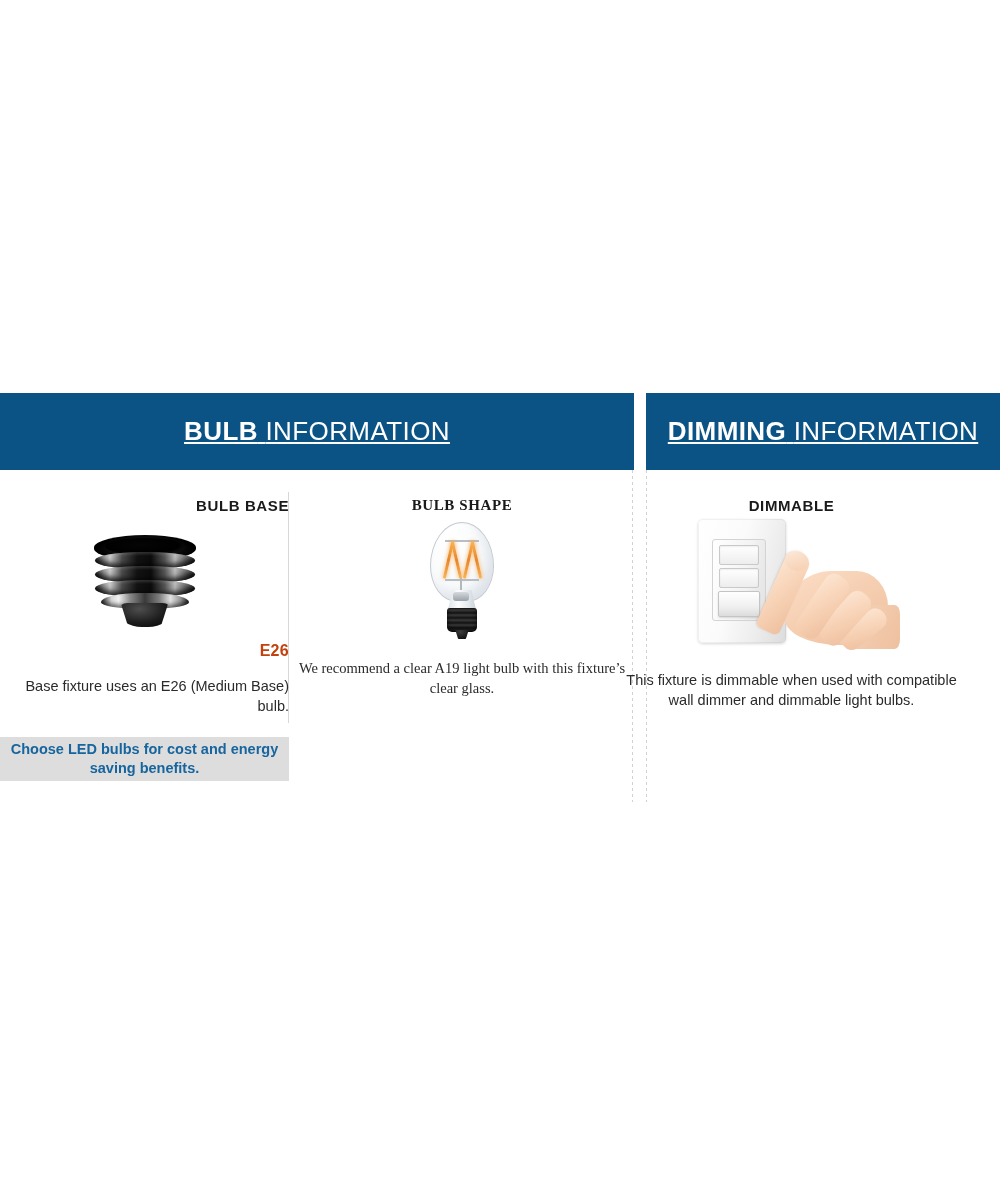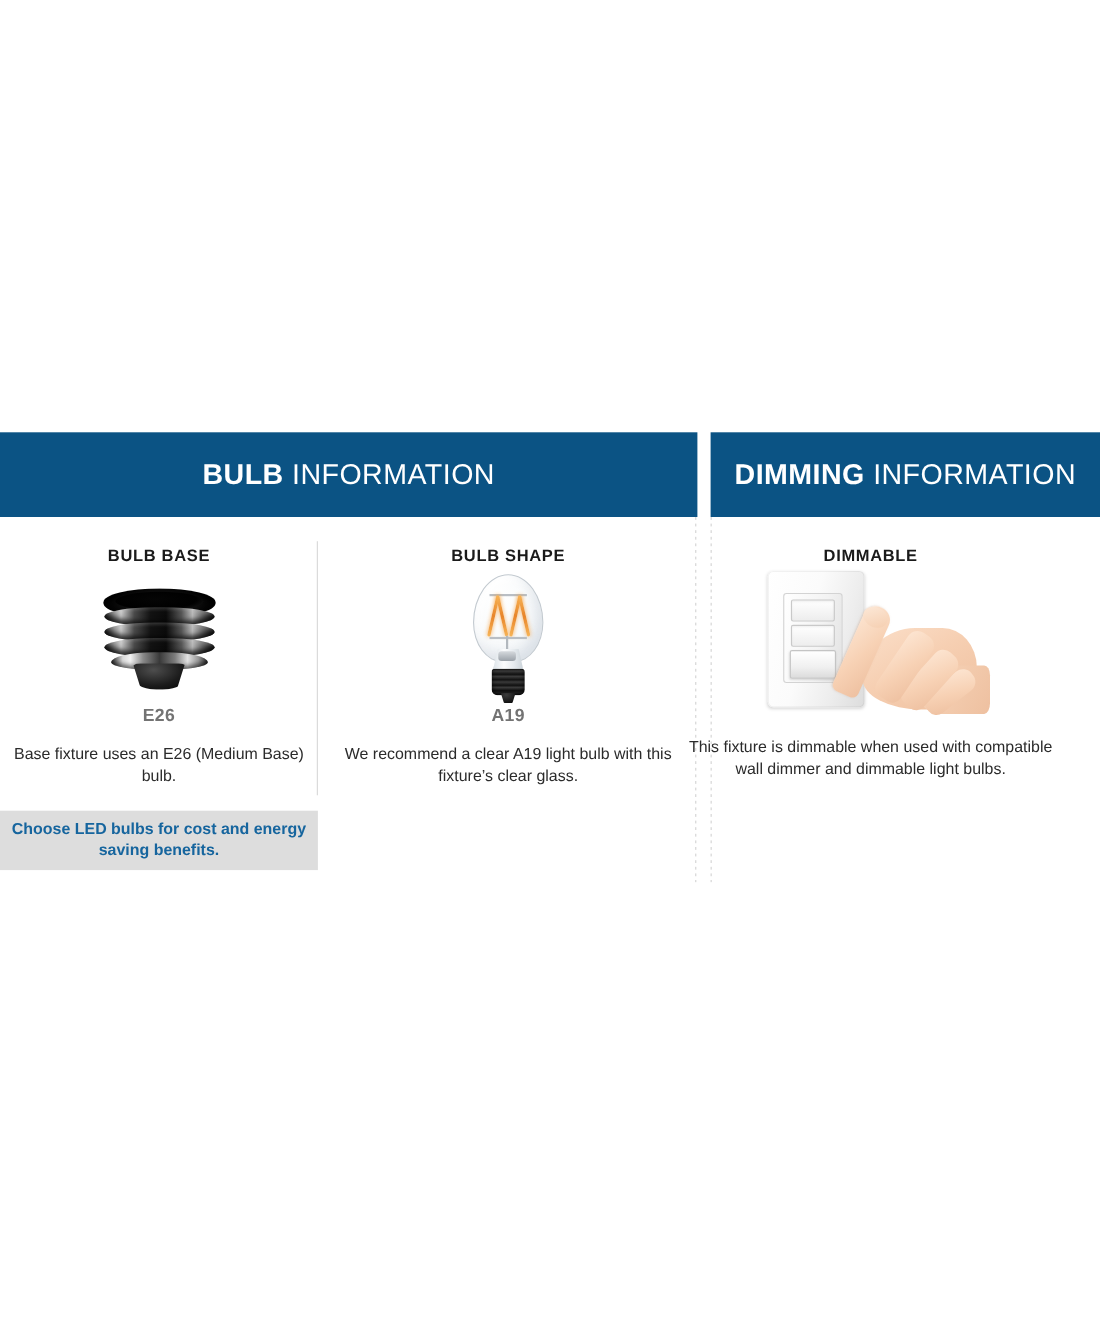--- a/index.html
+++ b/index.html
@@ -31,20 +31,21 @@
   }
   #hdr-bulb    { left: 0px;   width: 634px; }
   #hdr-dimming { left: 646px; width: 354px; }
 
   .hdr-text {
     color: #ffffff;
     font-size: 26px;
     letter-spacing: 0.4px;
     font-weight: 300;
     white-space: nowrap;
+    text-decoration: underline;
   }
   .hdr-text .b { font-weight: 700; }
 
   
   .dash-sep {
     position: absolute;
     top: 470px;
     width: 1px;
     height: 332px;
     background-image: linear-gradient(to bottom,
@@ -53,22 +54,22 @@
   }
   #dash-left  { left: 632px; }
   #dash-right { left: 646px; }
 
   
   .col {
     position: absolute;
     top: 470px;
     text-align: center;
   }
-  #col-base  { left: 0px;   width: 289px; }
-  #col-shape { left: 290px; width: 344px; }
+  #col-base  { left: 0px;   width: 289px; text-align: right; }
+  #col-shape { left: 290px; width: 344px; font-family: Liberation Serif, serif; }
   #col-dim   { left: 615px; width: 353px; }
 
   .col-title {
     font-size: 15px;
     font-weight: 700;
     color: #1a1a1a;
     letter-spacing: 0.6px;
     margin-top: 27px;
   }
 
@@ -86,40 +87,40 @@
     height: 122px;
     display: flex;
     align-items: center;
     justify-content: center;
     margin-top: 6px;
   }
 
   .code-label {
     font-size: 16px;
     font-weight: 700;
-    color: #737373;
+    color: #c2410c;
     letter-spacing: 0.3px;
   }
 
   .desc {
     font-size: 14.5px;
     line-height: 20px;
     color: #2b2b2b;
   }
   #desc-base  { margin-top: 16px; }
   #desc-shape { margin-top: 16px; }
   #desc-dim   { margin-top: 28px; }
 
   
   #led-callout {
     position: absolute;
     left: 0px;
     top: 737px;
     width: 289px;
-    height: 54px;
+    height: 44px;
     background: #dddddd;
     display: flex;
     align-items: center;
     justify-content: center;
   }
   #led-callout-text {
     font-size: 14.5px;
     line-height: 19px;
     font-weight: 700;
     color: #16659e;
@@ -346,21 +347,20 @@
         <div class="fil" id="fil-d"></div>
         <div class="fil-bar" id="filbar-bot"></div>
         <div class="a19-stem"></div>
         <div class="a19-neck"></div>
         <div class="a19-post"></div>
         <div class="a19-base"></div>
         <div class="a19-tip"></div>
       </div>
     </div>
 
-    <div class="code-label">A19</div>
     <div class="desc" id="desc-shape">We recommend a clear A19 light bulb with this fixture’s clear glass.</div>
   </div>
 
   <div class="col" id="col-dim">
     <div class="col-title">DIMMABLE</div>
 
     <div class="art-box">
       <div class="dimmer-art">
         <div class="plate"></div>
         <div class="plate-inner"></div>

